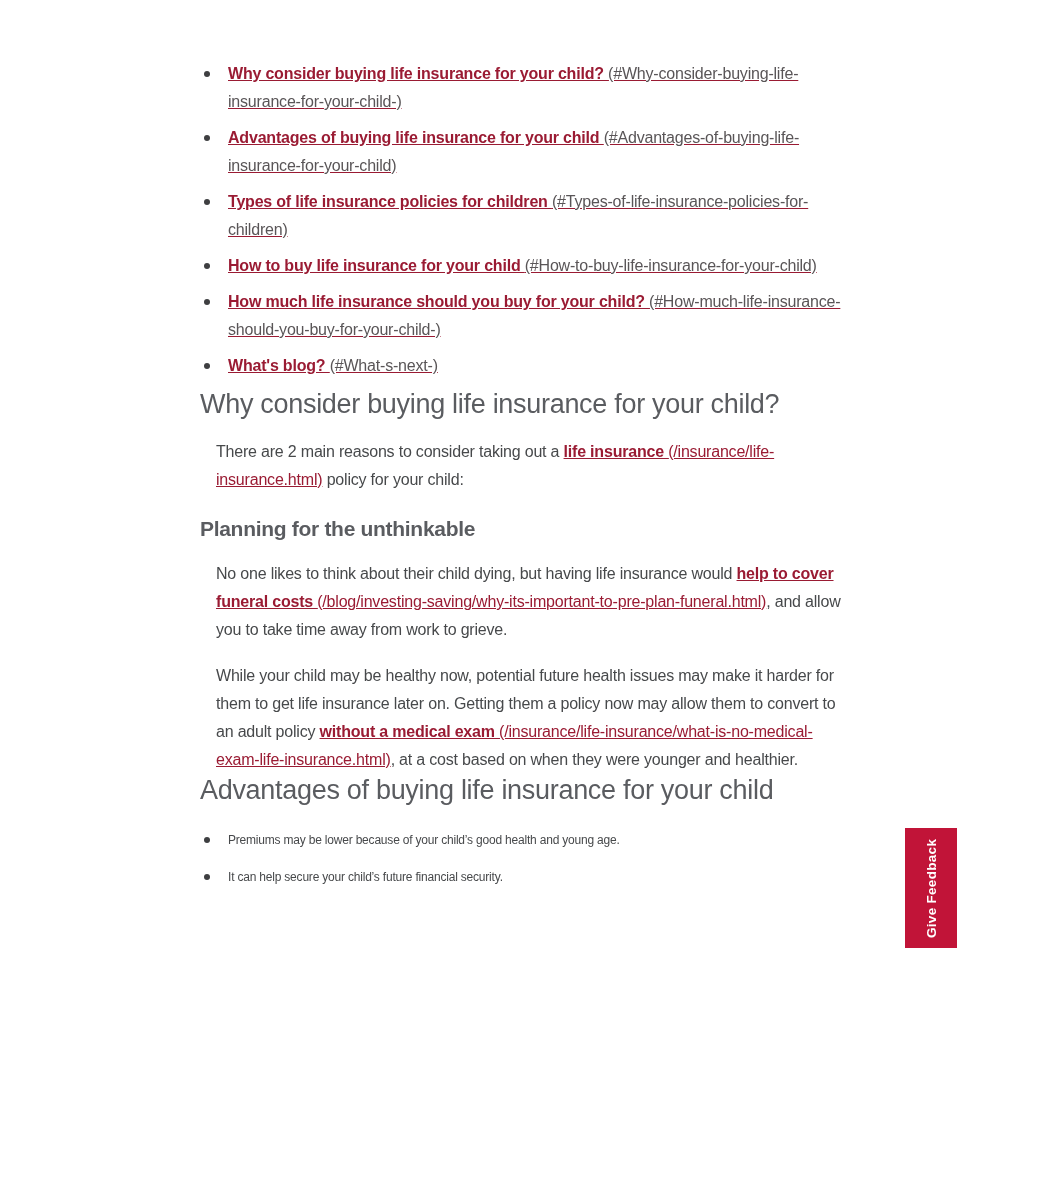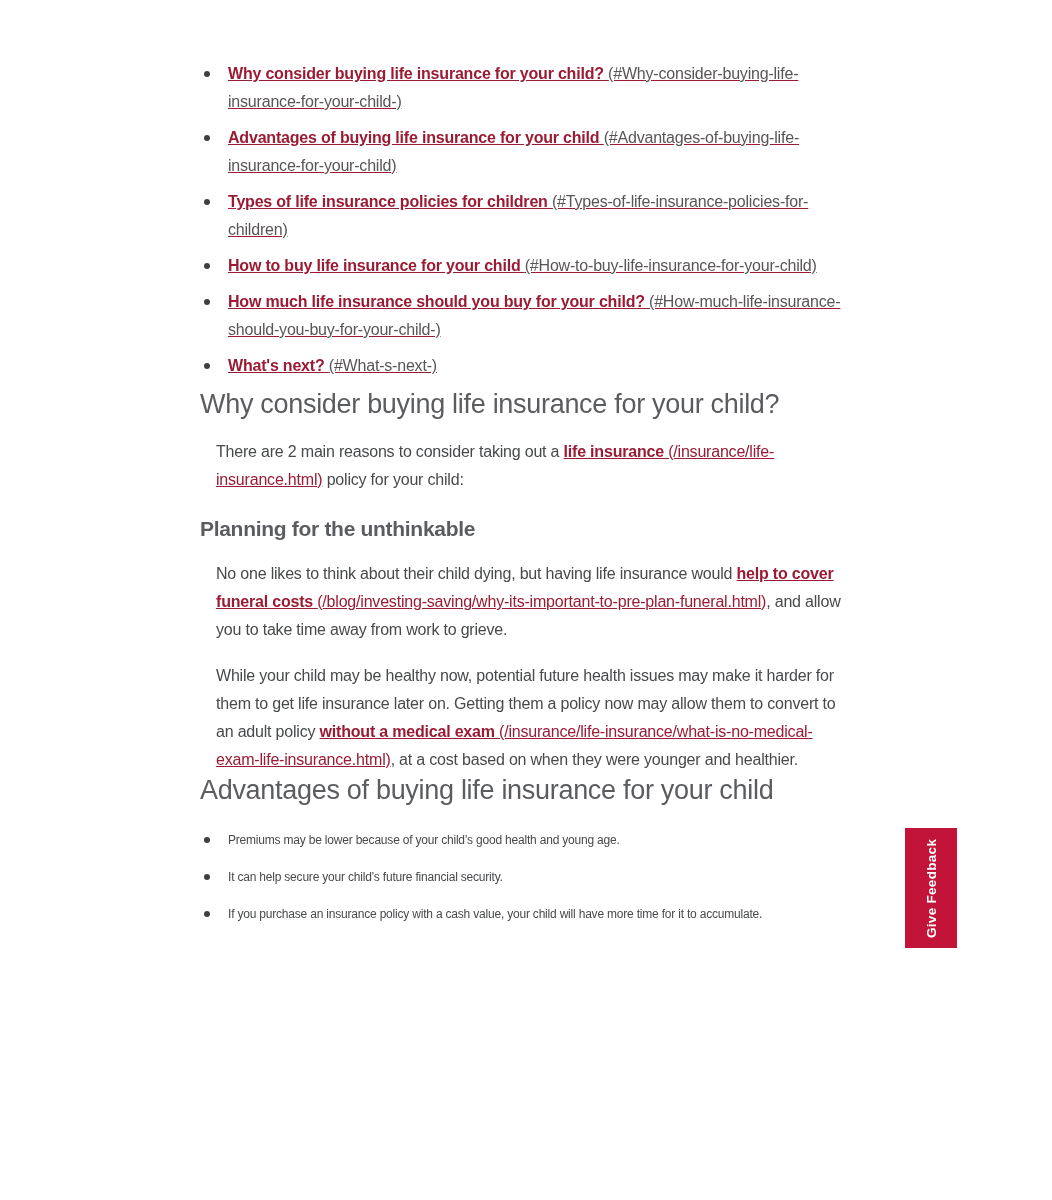--- a/index.html
+++ b/index.html
@@ -94,38 +94,37 @@
     <li>
       <a><span class="lbl">Types of life insurance policies for children </span><span class="hrf">(#Types-of-life-insurance-policies-for-children)</span></a>
     </li>
     <li>
       <a><span class="lbl">How to buy life insurance for your child </span><span class="hrf">(#How-to-buy-life-insurance-for-your-child)</span></a>
     </li>
     <li>
       <a><span class="lbl">How much life insurance should you buy for your child? </span><span class="hrf">(#How-much-life-insurance-should-you-buy-for-your-child-)</span></a>
     </li>
     <li>
-      <a><span class="lbl">What's next? </span><span class="hrf">(#What-s-next-)</span></a>
+      <a><span class="lbl">What's blog? </span><span class="hrf">(#What-s-next-)</span></a>
     </li>
   </ul>
 
   <h1 class="section gap-large">Why consider buying life insurance for your child?</h1>
 
   <p class="body"><span>There are 2 main reasons to consider taking out a </span><a><span class="lbl">life insurance </span><span class="hrf">(/insurance/life-insurance.html)</span></a><span> policy for your child:</span></p>
 
   <h2 class="sub">Planning for the unthinkable</h2>
 
   <p class="body"><span>No one likes to think about their child dying, but having life insurance would </span><a><span class="lbl">help to cover funeral costs </span><span class="hrf">(/blog/investing-saving/why-its-important-to-pre-plan-funeral.html)</span></a><span>, and allow you to take time away from work to grieve.</span></p>
 
 
   <p class="body"><span>While your child may be healthy now, potential future health issues may make it harder for them to get life insurance later on. Getting them a policy now may allow them to convert to an adult policy </span><a><span class="lbl">without a medical exam </span><span class="hrf">(/insurance/life-insurance/what-is-no-medical-exam-life-insurance.html)</span></a><span>, at a cost based on when they were younger and healthier.</span></p>
 
   <h1 class="section gap-small">Advantages of buying life insurance for your child</h1>
 
   <ul class="adv">
     <li>Premiums may be lower because of your child’s good health and young age.</li>
     <li>It can help secure your child’s future financial security.</li>
-    <li>If you purchase an insurance policy with a cash value, your child will have more time for it to accumulate.</li>
   </ul>
 
 </main>
 
 <button class="feedback-btn">Give Feedback</button>
 
 </body></html>

